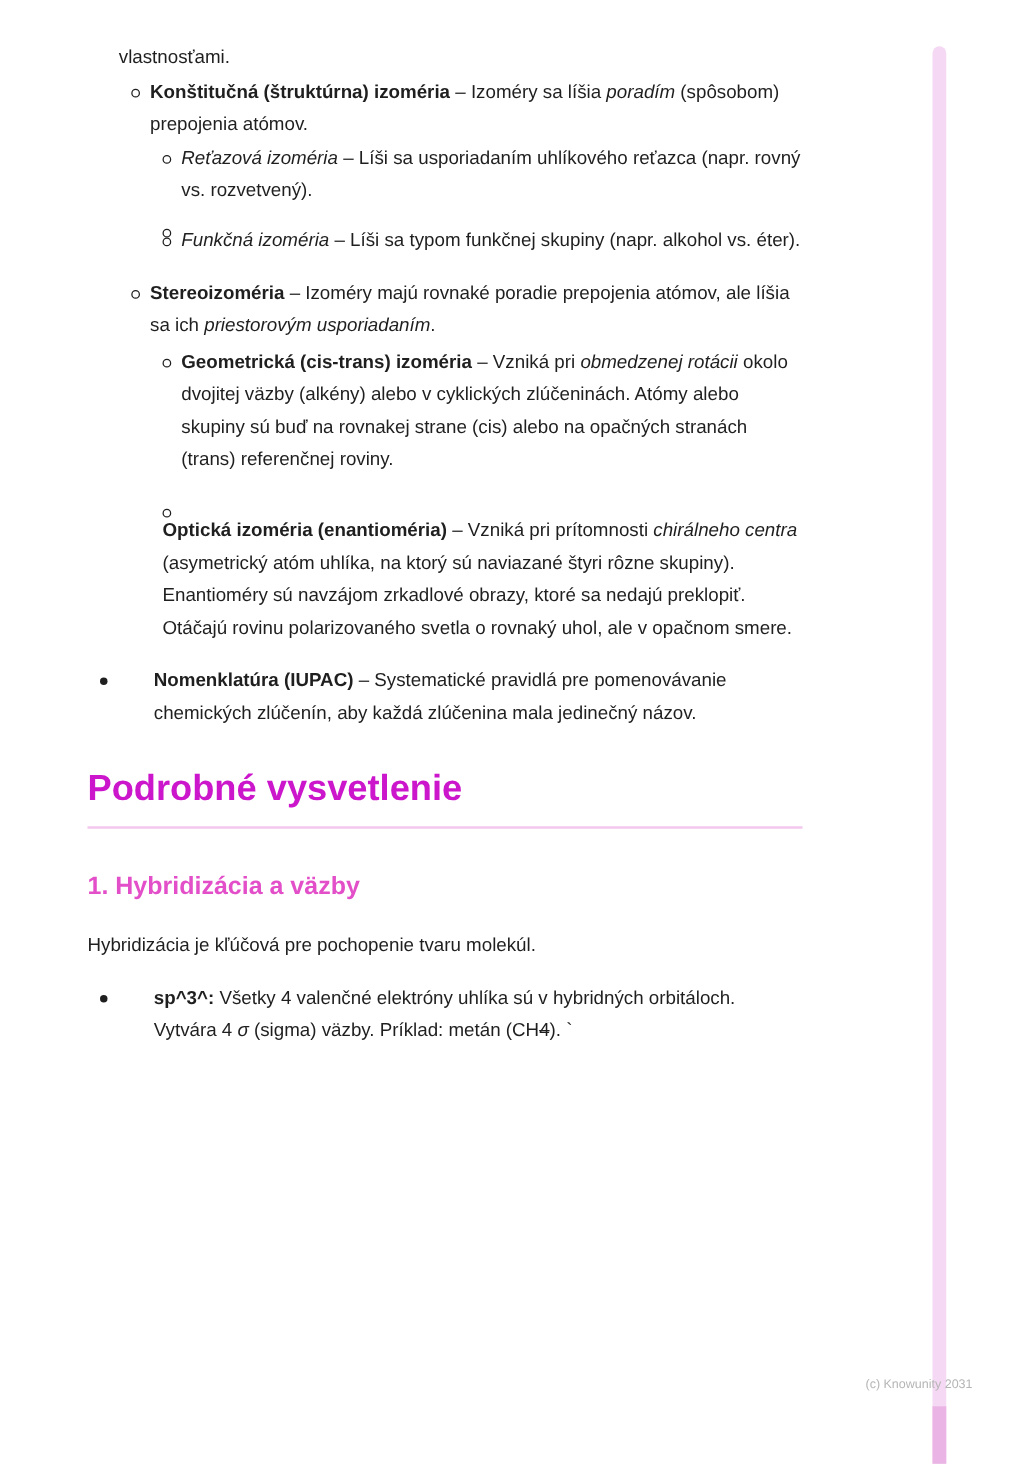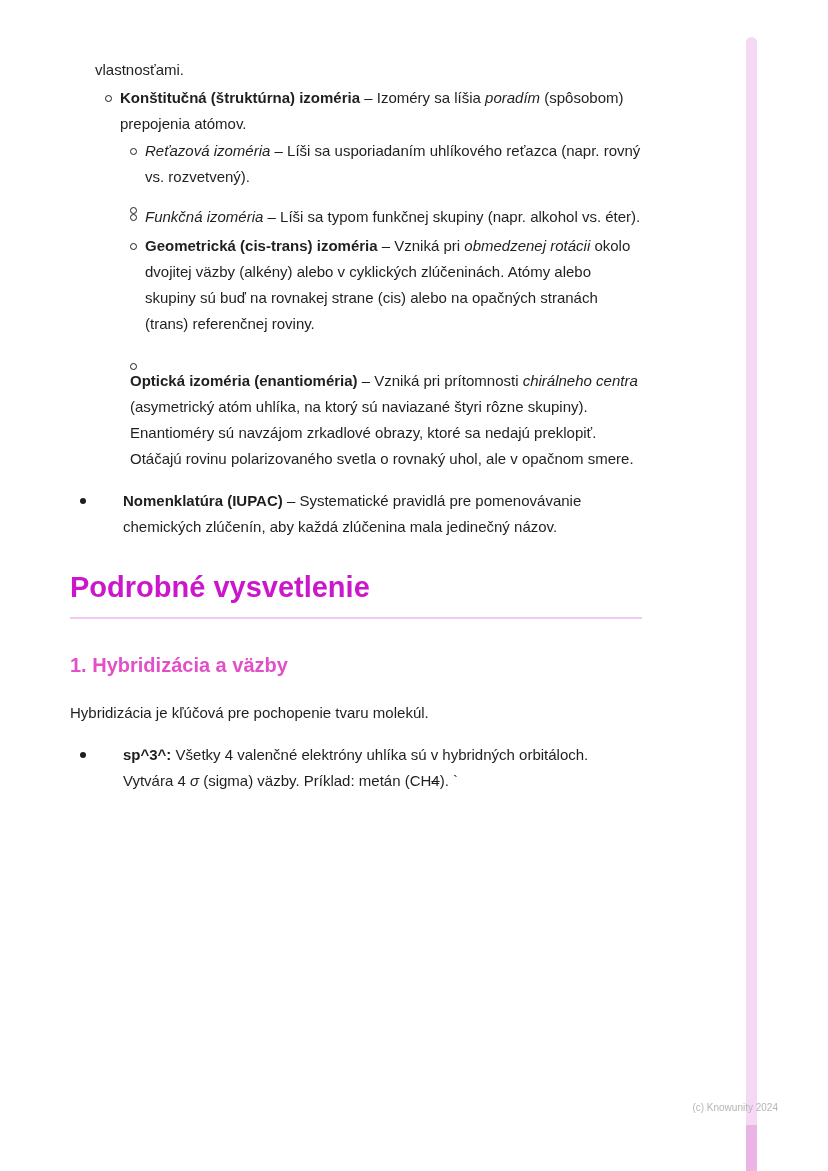--- a/index.html
+++ b/index.html
@@ -24,21 +24,20 @@
     position:absolute;
     left:70px;
     top:33px;
     width:572px;
     font-size:15px;
     line-height:26px;
   }
   .frag{
     padding-left:25px;
     margin-bottom:2px;
-    margin-top:24px;
   }
   .li{display:flex;}
   .lv0{padding-left:10px;gap:28px;}
   .lv1{padding-left:35px;}
   .lv2{padding-left:60px;}
   .bullet{flex:0 0 15px;position:relative;}
   .bullet::before{
     content:'';
     position:absolute;
     left:0;
@@ -124,20 +123,24 @@
         <span class="bullet circle"></span>
         <div class="li-text"><span class="seg-i ">Reťazová izoméria</span><span class=""> – Líši sa usporiadaním uhlíkového reťazca (napr. rovný vs. rozvetvený).</span></div>
       </div>
       <div class="li lv2" style="margin-top: 7px;">
         <span class="bullet circle"></span>
       </div>
       <div class="li lv2" style="margin-top: 7px;">
         <span class="bullet circle"></span>
         <div class="li-text"><span class="seg-i ">Funkčná izoméria</span><span class=""> – Líši sa typom funkčnej skupiny (napr. alkohol vs. éter).</span></div>
       </div>
+      <div class="li lv1" style="margin-top: 16px;">
+        <span class="bullet circle"></span>
+        <div class="li-text"><span class="seg-b ">Stereoizoméria</span><span class=""> – Izoméry majú rovnaké poradie prepojenia atómov, ale líšia sa ich </span><span class="seg-i ">priestorovým usporiadaním</span><span class="">.</span></div>
+      </div>
       <div class="li lv2" style="margin-top: 3px;">
         <span class="bullet circle"></span>
         <div class="li-text"><span class="seg-b ">Geometrická (cis-trans) izoméria</span><span class=""> – Vzniká pri </span><span class="seg-i ">obmedzenej rotácii</span><span class=""> okolo dvojitej väzby (alkény) alebo v cyklických zlúčeninách. Atómy alebo skupiny sú buď na rovnakej strane (cis) alebo na opačných stranách (trans) referenčnej roviny.</span></div>
       </div>
       <div class="li lv2" style="margin-top: 16px; flex-direction: column;">
         <span class="bullet circle"></span>
         <div class="li-text"><span class="seg-b ">Optická izoméria (enantioméria)</span><span class=""> – Vzniká pri prítomnosti </span><span class="seg-i ">chirálneho centra</span><span class=""> (asymetrický atóm uhlíka, na ktorý sú naviazané štyri rôzne skupiny). Enantioméry sú navzájom zrkadlové obrazy, ktoré sa nedajú preklopiť. Otáčajú rovinu polarizovaného svetla o rovnaký uhol, ale v opačnom smere.</span></div>
       </div>
       <div class="li lv0" style="margin-top: 16px;">
         <span class="bullet disc"></span>
@@ -157,13 +160,13 @@
         <span class="bullet disc"></span>
         <div class="li-text"><span class="seg-b ">sp^3^:</span><span class=""> Všetky 4 valenčné elektróny uhlíka sú v hybridných orbitáloch. Vytvára 4 </span><span class="seg-i ">σ</span><span class=""> (sigma) väzby. Príklad: metán (CH</span><span class="seg-s">4</span><span class="">). `</span></div>
       </div>
     </div>
 </div>
 
 <div class="sidebar">
   <div class="sidebar-thumb"></div>
 </div>
 
-<div class="footer">(c) Knowunity 2024</div>
+<div class="footer">(c) Knowunity 2031</div>
 
 </body></html>

